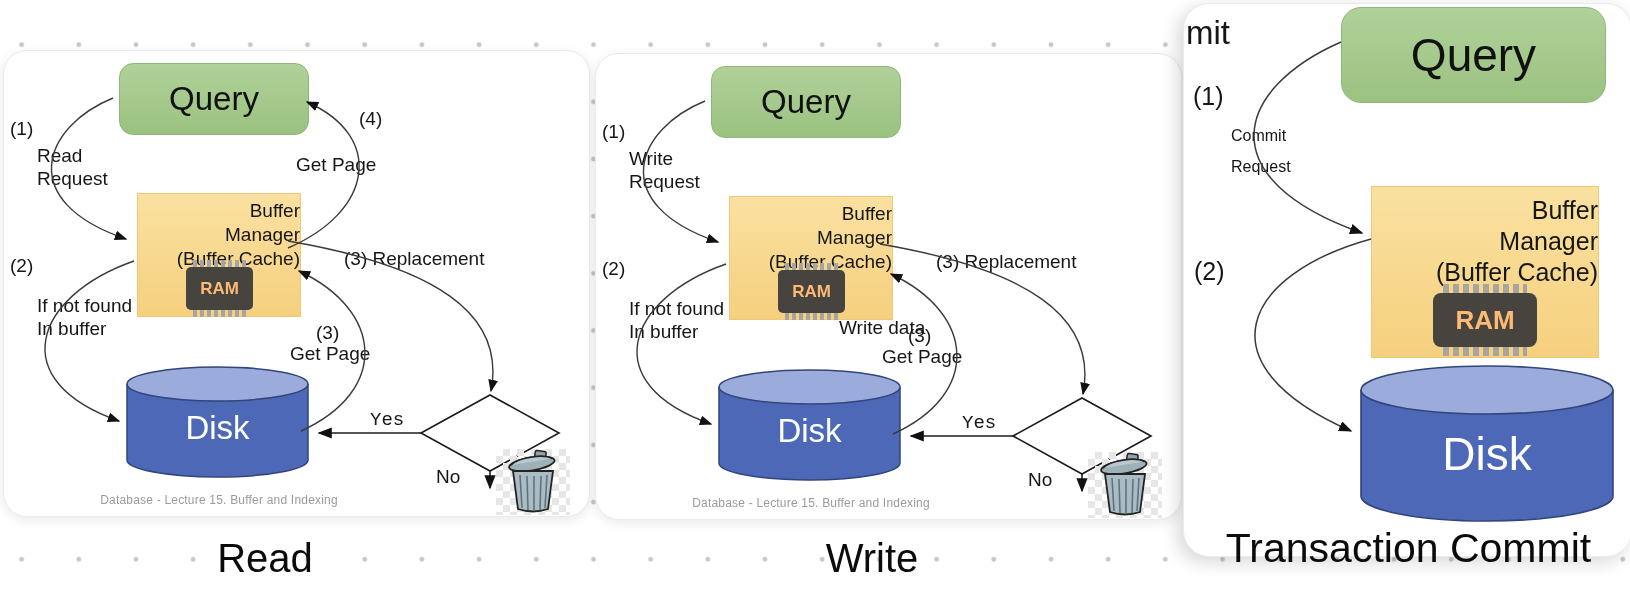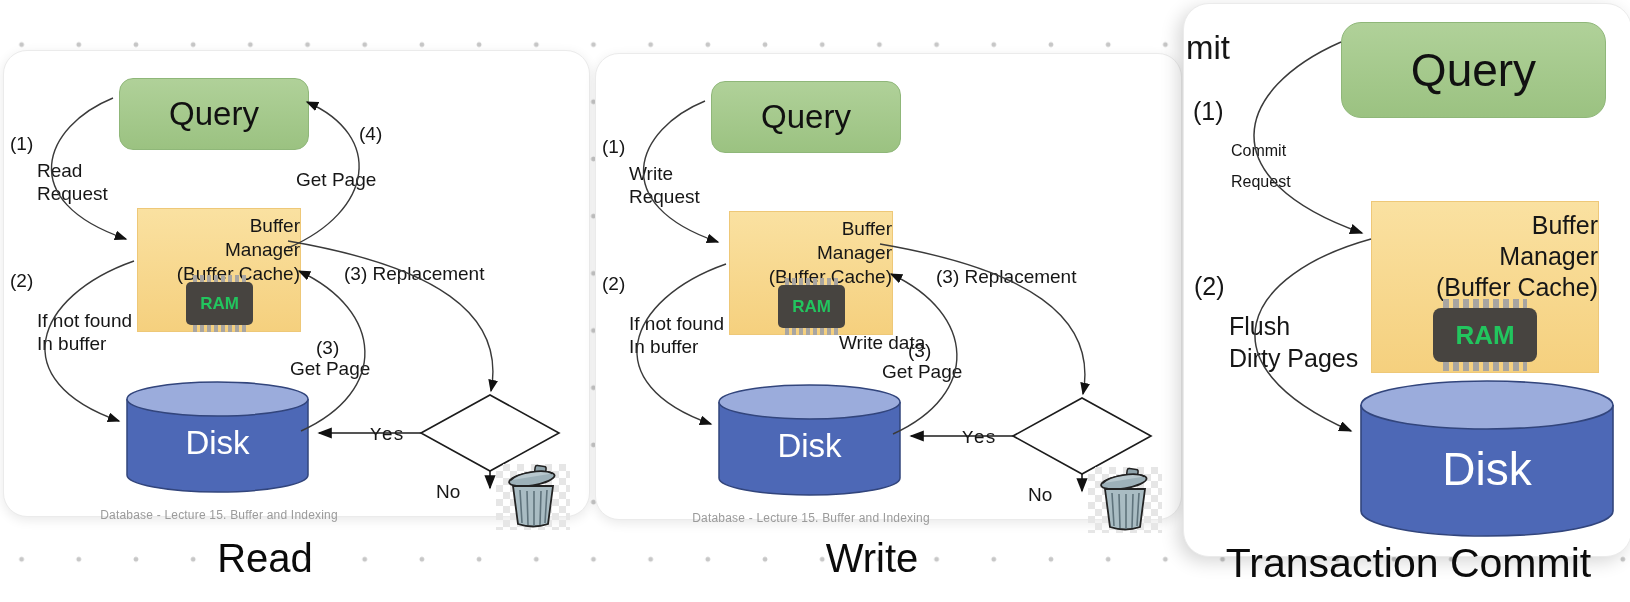--- a/index.html
+++ b/index.html
@@ -16,21 +16,21 @@
     position:absolute; background:#fff; border:1px solid #ebebeb;
     border-radius:24px; box-shadow:0 3px 12px rgba(0,0,0,0.09);
   }
   .card.std { width:587px; height:467px; }
   .card.commit { width:449px; height:554px; border-radius:26px;
     box-shadow:-5px 5px 18px rgba(0,0,0,0.16); }
   #read-card  { left:3px;  top:50px; z-index:1; }
   #write-card { left:595px; top:53px; z-index:2; }
   #commit-card{ left:1183px; top:3px; z-index:3; }
 
-  .abs { position:absolute;margin-top:15px; }
+  .abs { position:absolute; }
   .ml { white-space:pre-line; }
   .lbl { font-size:19px; line-height:23px; color:#161616; }
 
   
   .qbox {
     background:linear-gradient(180deg,#b0d199 0%,#9bc281 100%);
     border:1.5px solid #8fb779; border-radius:14px;
     display:flex; align-items:center; justify-content:center;
     font-size:33px; color:#111;
   }
@@ -46,21 +46,21 @@
   .commit .bbox { left:187px; top:182px; width:228px; height:172px;
     font-size:25px; line-height:31px; padding-top:8px; }
 
   .ram { display:flex; flex-direction:column; z-index:4; }
   .std .ram { left:182px; top:209px; width:67px; height:57px; }
   .commit .ram { left:249px; top:280px; width:104px; height:72px; }
   .ram .pins { height:7px; margin:0 7px;
     background-image:repeating-linear-gradient(90deg,#a8a5a1 0 4px, rgba(0,0,0,0) 4px 7px); }
   .commit .ram .pins { height:9px; margin:0 10px;
     background-image:repeating-linear-gradient(90deg,#a8a5a1 0 6px, rgba(0,0,0,0) 6px 10px); }
-  .ram .chipbody { flex:1; background:#474440; border-radius:5px; color:#22c55e;
+  .ram .chipbody { flex:1; background:#474440; border-radius:5px; color:#fdba74;
     font-weight:bold; font-size:17px; display:flex; align-items:center; justify-content:center; }
   .commit .ram .chipbody { font-size:26px; border-radius:8px; }
 
   .disk { }
   .std .disk { left:120px; top:313px; width:187px; height:117px; }
   .commit .disk { left:174px; top:360px; width:258px; height:165px; }
   .disk svg { position:absolute; left:0; top:0; width:100%; height:100%; }
   .disk .disk-text { position:absolute; left:0; right:0; top:0; bottom:0;
     display:flex; align-items:center; justify-content:center;
     padding-top:10px; color:#fff; font-size:33px; }
@@ -263,19 +263,17 @@
       <path d="M3,26 L3,132 A126,25 0 0 0 255,132 L255,26" fill="#4d68b6" stroke="#32457c" stroke-width="1.6"></path>
       <ellipse cx="129" cy="26" rx="126" ry="24" fill="#9bacdc" stroke="#32457c" stroke-width="1.6"></ellipse>
     </svg>
     <div class="disk-text">Disk</div>
   </div>
 
   <div class="abs c-s1">(1)</div>
   <div class="abs c-s1t ml">Commit
 Request</div>
   <div class="abs c-s2">(2)</div>
-  <div class="abs c-s2t ml">Flush
-Dirty Pages</div>
   <div class="abs c-title">Transaction Commit</div>
 </div>
 
 <div id="read-title" class="panel-title">Read</div>
 <div id="write-title" class="panel-title">Write</div>
 
 </body></html>

